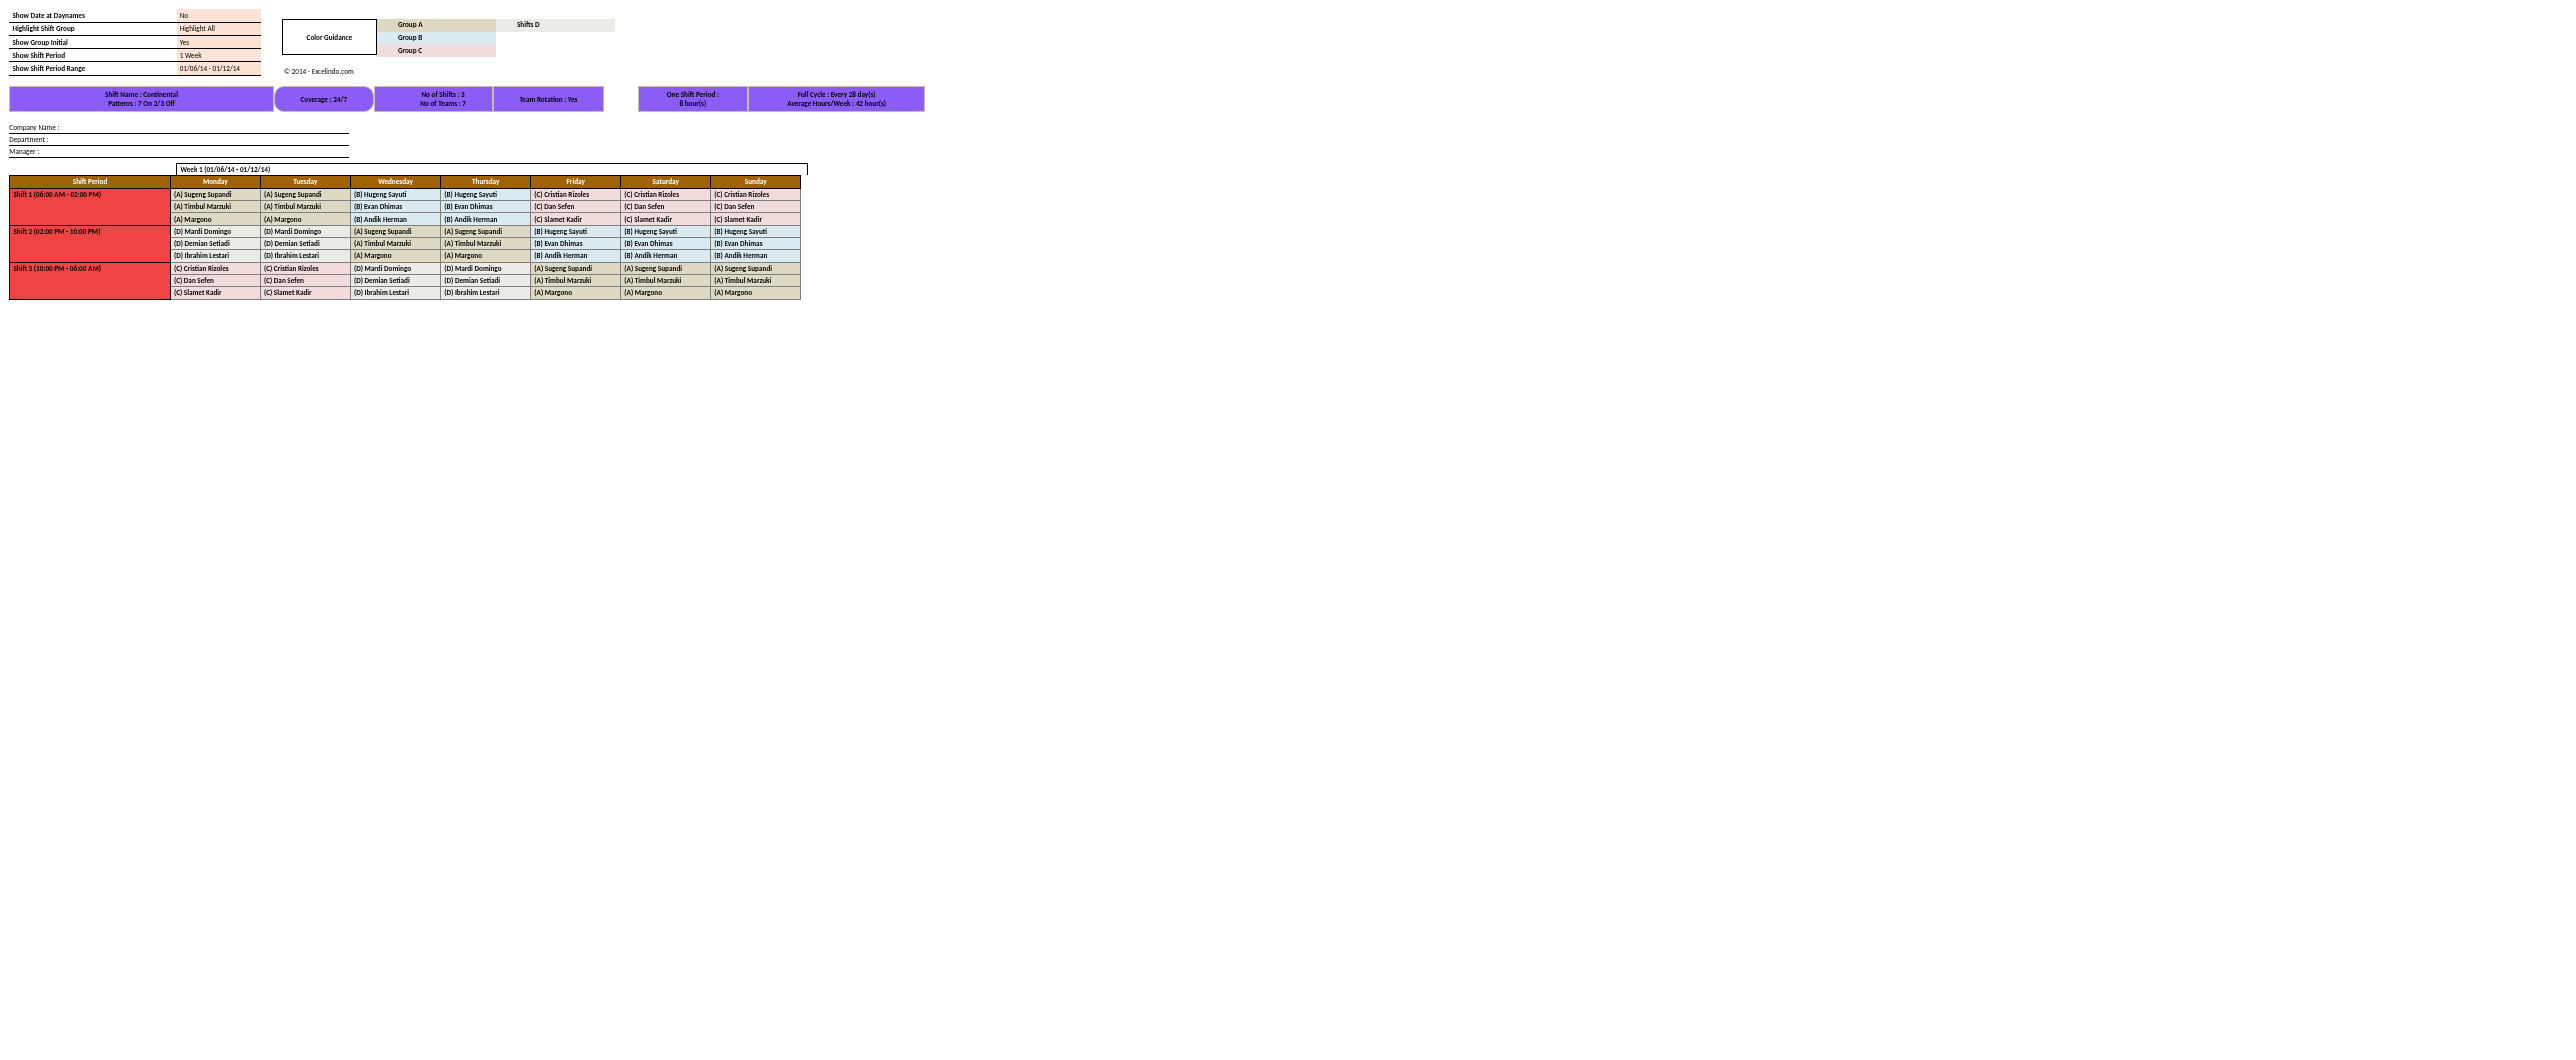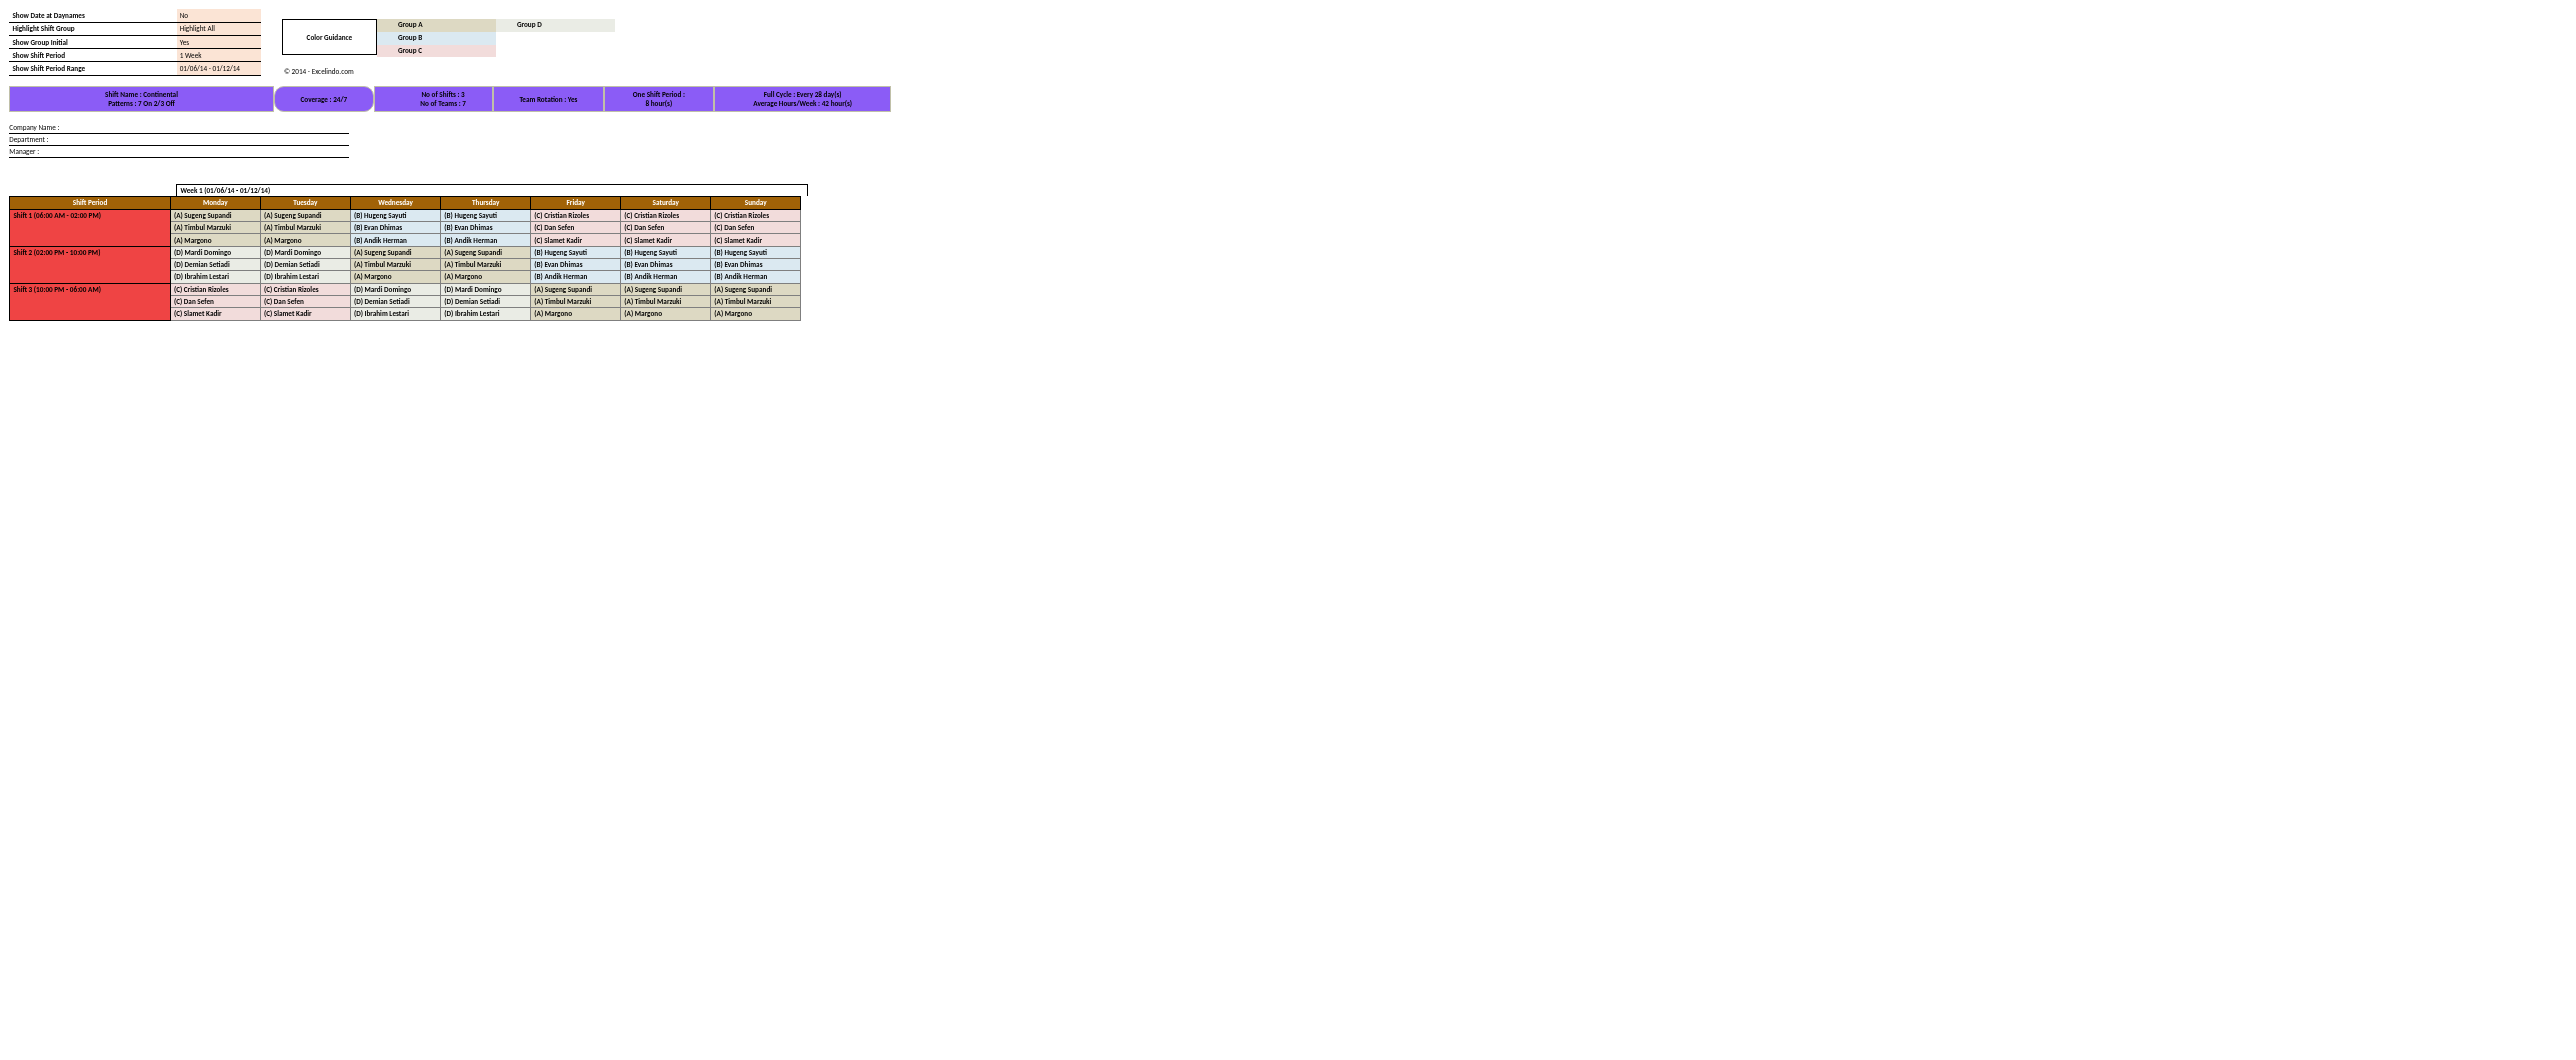--- a/index.html
+++ b/index.html
@@ -19,21 +19,21 @@
   .group-cols { display:flex;}
   .group-col { display:flex; flex-direction:column;}
   .group-cell { width:77px; height:10.8px; line-height:10.8px; padding:0 20px; font-weight:bold; border:0.5px solid transparent;}
   .grp-a { background:#ddd9c3;}
   .grp-b { background:#dbe9f1;}
   .grp-c { background:#f2dcdb;}
   .grp-d { background:#eaece5;}
   .copyright { margin-top:9.3px; margin-left:2.1px;}
   .info-bar { display:flex; border-collapse:collapse; margin-bottom:9.3px;}
   .info-bar .cell { background:#8b5cf6; border:0.5px solid #c0c0a8; padding:3.1px 5.2px; text-align:center; font-weight:bold; display:flex; flex-direction:column; justify-content:center;}
-  .company-block { width:340px; margin-bottom:26px;}
+  .company-block { width:340px; margin-bottom:5px;}
   .company-block .line { border-bottom:0.5px solid #000; padding:1px 0;}
   .sched-outer { }
   .week-title { border:0.5px solid #000; border-bottom:none; font-weight:bold; padding:1px 3.1px; margin-left:167px; width:624px;}
   table.sched { border-collapse:collapse; width:792px;}
   table.sched th { background:#a16207; color:#fff; text-align:center; font-weight:bold; border:0.5px solid #000; padding:1px 3.1px; height:10.3px;}
   table.sched td { border:0.5px solid #7f7f7f; padding:1px 3.1px; height:9.3px; font-weight:bold;}
   table.sched td.period { background:#ef4444; vertical-align:top; font-weight:bold; border:0.5px solid #000; width:161px;margin-left:37px;}
   table.sched td.slot { width:86px;}
 </style>
 </head>
@@ -69,21 +69,21 @@
   <div>
     <div class="guidance-wrap">
       <div class="guidance-box">Color Guidance</div>
       <div class="group-cols" id="group-cols">
           <div class="group-col">
             <div class="group-cell grp-a">Group A</div>
             <div class="group-cell grp-b">Group B</div>
             <div class="group-cell grp-c">Group C</div>
           </div>
           <div class="group-col">
-            <div class="group-cell grp-d">Group D</div>
+            <div class="group-cell grp-d">Shifts D</div>
           </div>
         </div>
     </div>
     <div class="copyright">© 2014 - Excelindo.com</div>
   </div>
 
 </div>
 
 <div class="info-bar" id="info-bar">
     <div class="cell" style="width: 252px;">
@@ -93,21 +93,21 @@
     <div class="cell" style="width: 88px; border-radius: 10px;">
       <div>Coverage : 24/7</div>
     </div>
     <div class="cell" style="width: 88px; padding-left: 24px;">
       <div>No of Shifts : 3</div>
       <div>No of Teams : 7</div>
     </div>
     <div class="cell" style="width: 98px;">
       <div>Team Rotation : Yes</div>
     </div>
-    <div class="cell" style="width: 98px;">
+    <div class="cell" style="width: 98px; margin-left: 34px;">
       <div>One Shift Period :</div>
       <div>8 hour(s)</div>
     </div>
     <div class="cell" style="width: 165px;">
       <div>Full Cycle : Every 28 day(s)</div>
       <div>Average Hours/Week : 42 hour(s)</div>
     </div>
   </div>
 
 <div class="company-block">

